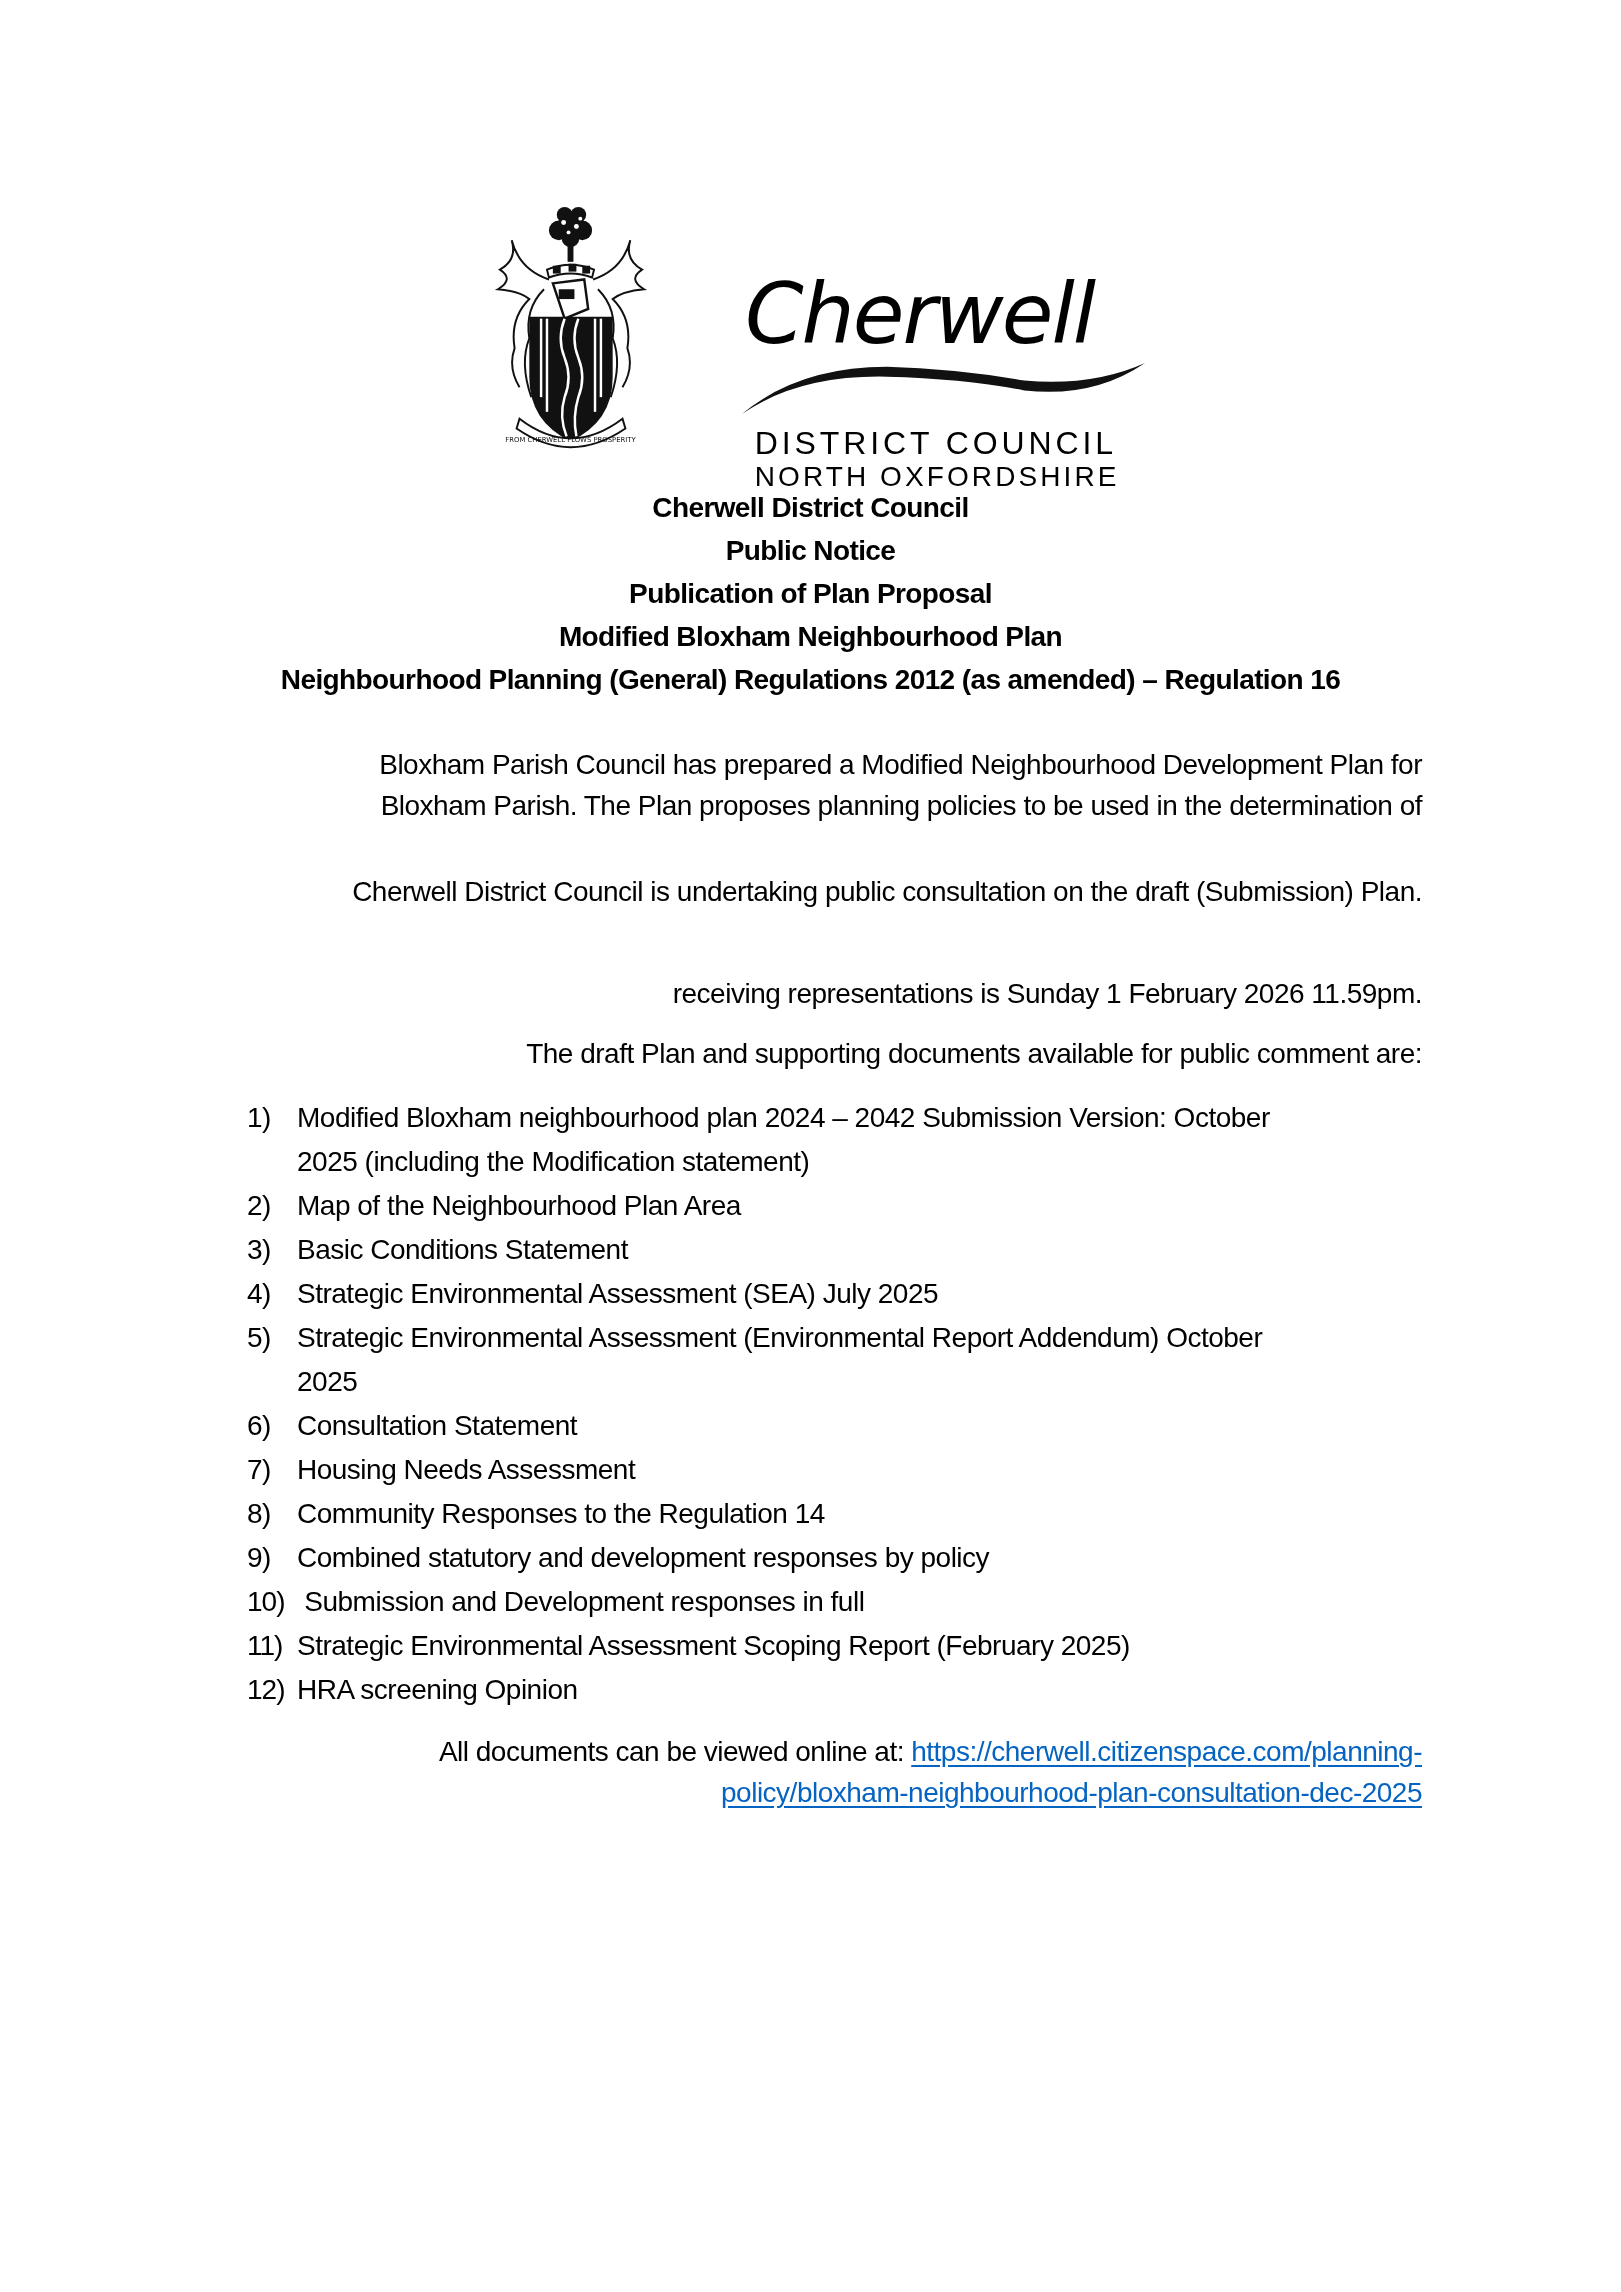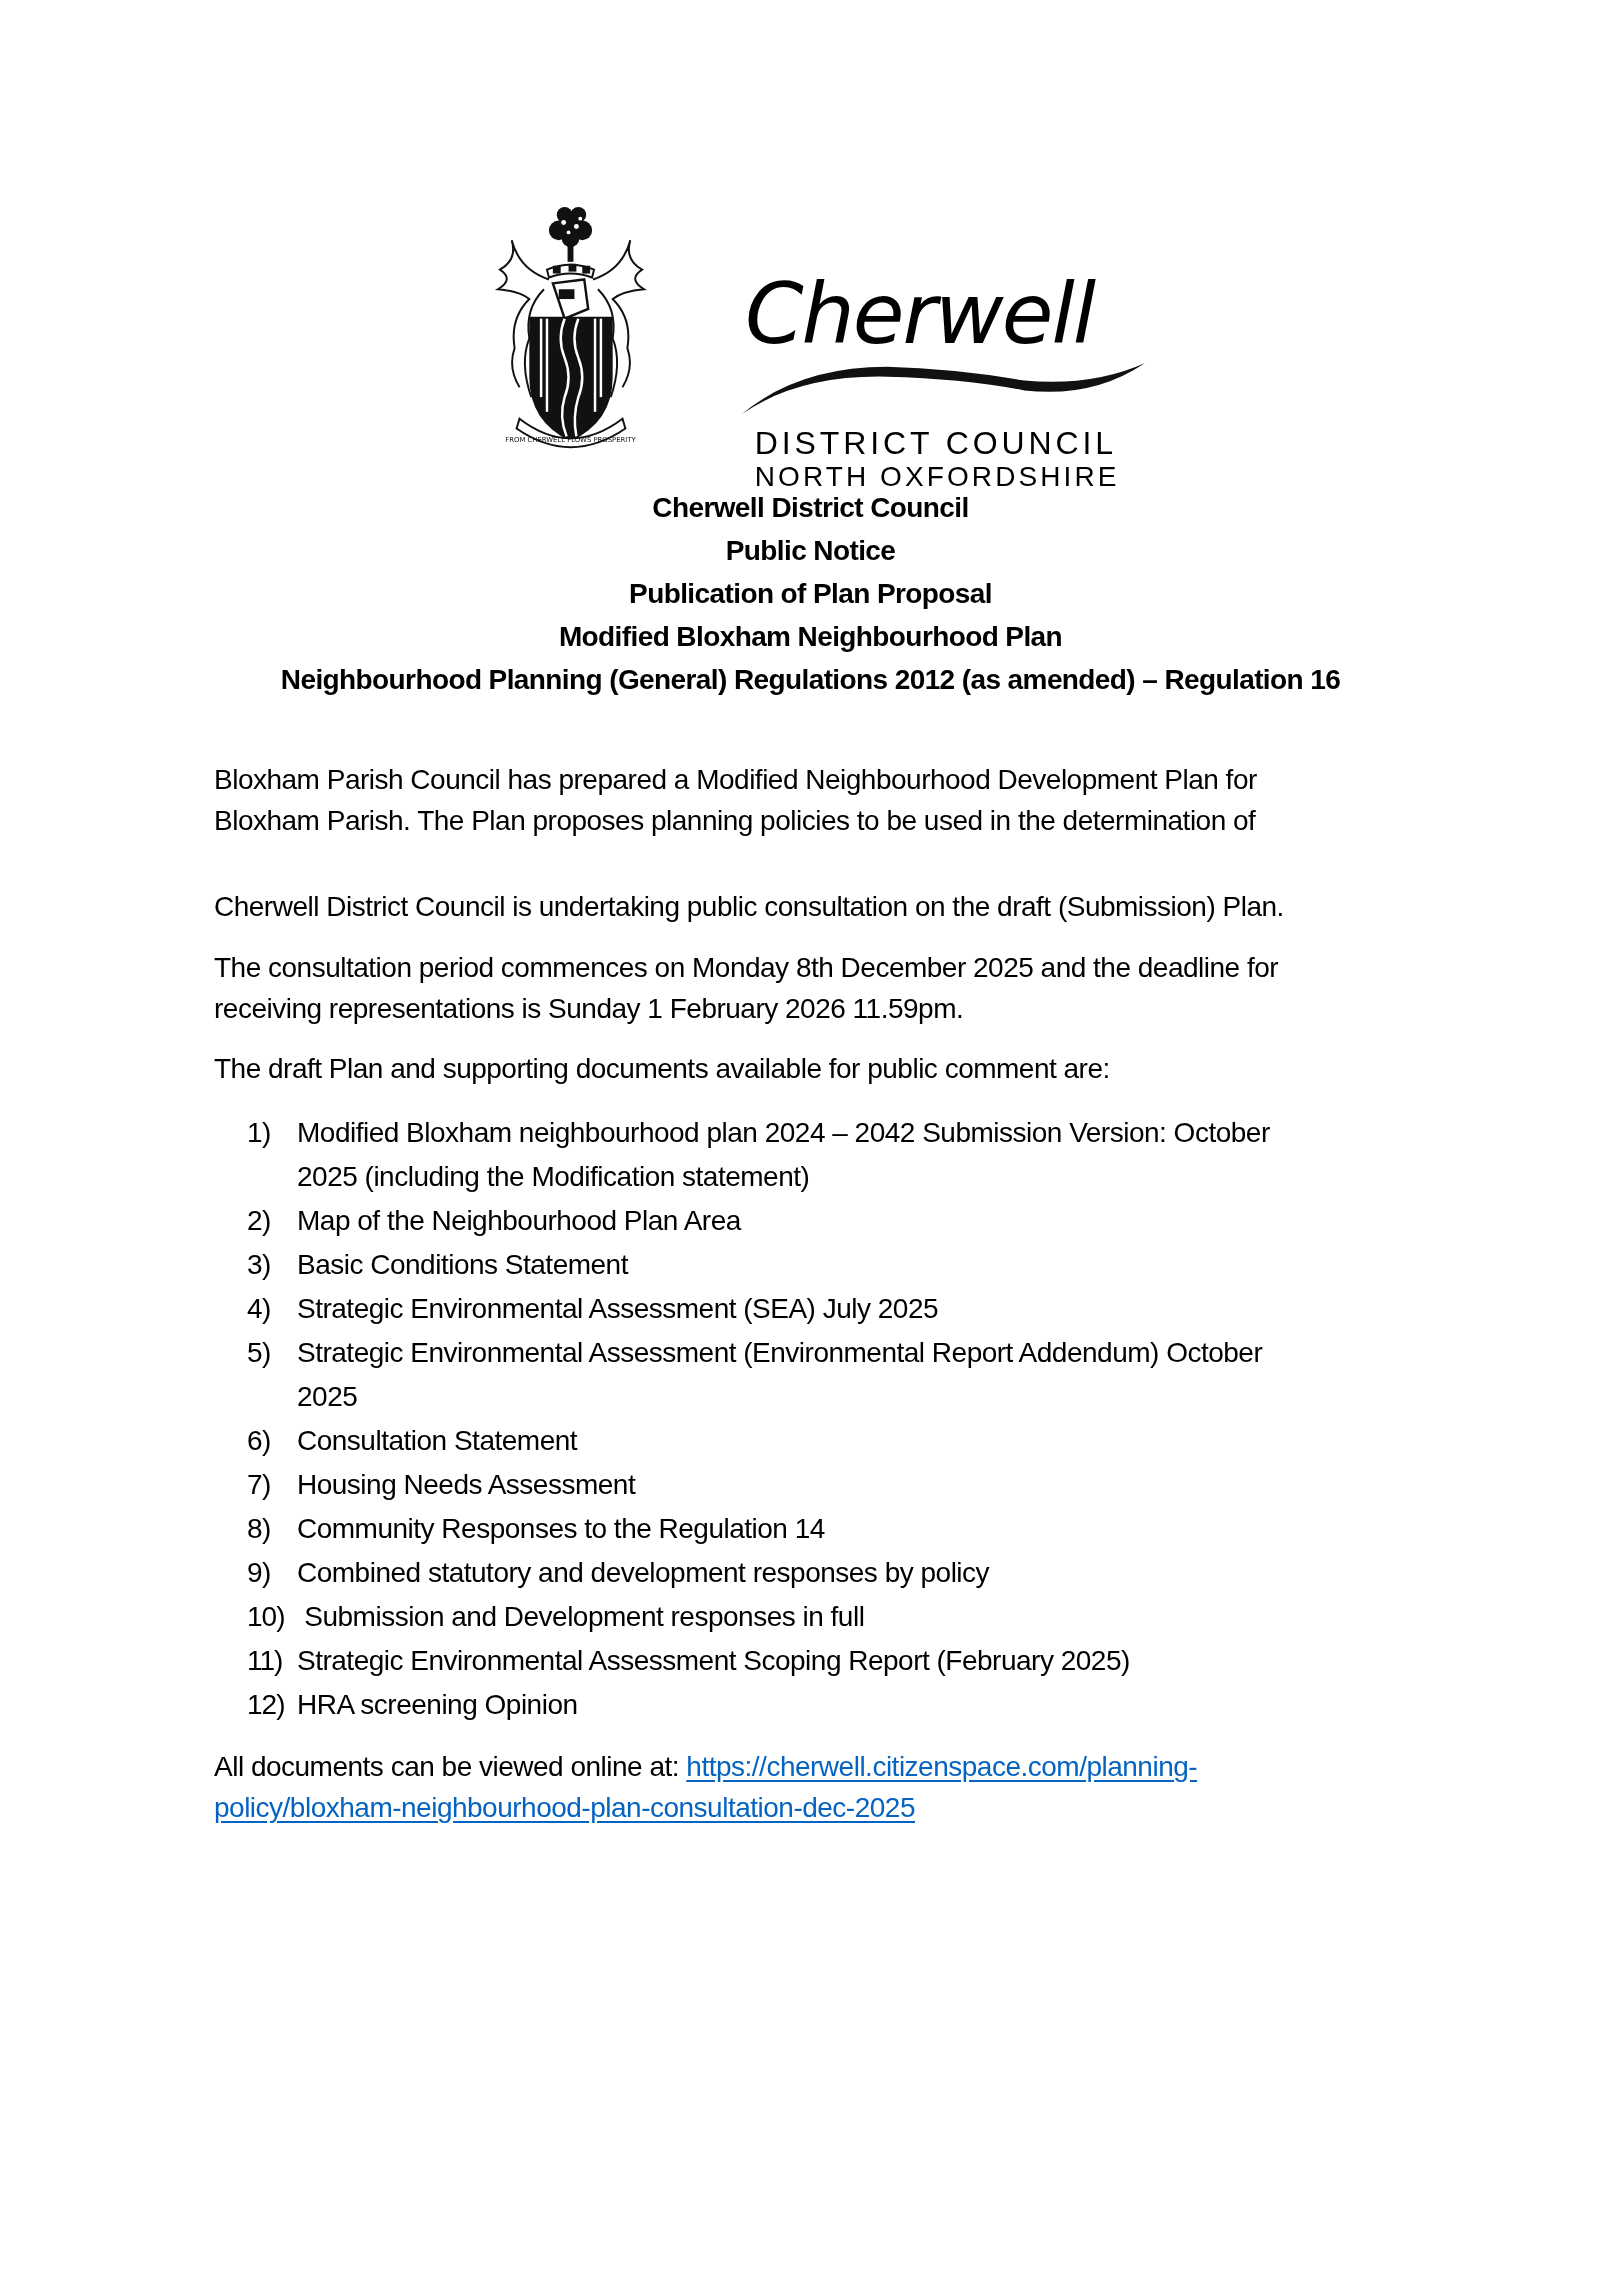--- a/index.html
+++ b/index.html
@@ -12,21 +12,21 @@
     .wm-name { position: absolute; left: 4.9px; top: 0; font-family: "DejaVu Sans", sans-serif;
       font-style: italic; font-size: 84px; line-height: 90px; letter-spacing: -2px; font-weight: normal; }
     .wm-swoosh { position: absolute; left: 0; top: 86px; width: 407px; height: 61px; }
     .wm-line1 { position: absolute; left: 14.7px; top: 157px; font-size: 32px; letter-spacing: 3.9px; line-height: 35px; }
     .wm-line2 { position: absolute; left: 14.7px; top: 192px; font-size: 28px; letter-spacing: 3.1px; line-height: 31px; }
 
     .headings { position: absolute; left: 0; top: 486px; width: 1621px; text-align: center; }
     .headings div { font-weight: bold; font-size: 28px; line-height: 43px; letter-spacing: -0.6px; }
 
     .body { position: absolute; left: 198px; top: 743px; width: 1225px; font-size: 28px; letter-spacing: -0.5px; }
-    .p { margin: 16px; line-height: 41px; }
+    .p { margin: 1px; line-height: 41px; text-align: right; }
     .p.gap-lg { margin-top: 45px; }
     .p.gap { margin-top: 19.6px; }
 
     ol.docs { list-style: none; margin: 21.6px 0 0 0; padding: 0; }
     ol.docs li { position: relative; padding-left: 99px; line-height: 44px; }
     ol.docs li .num { position: absolute; left: 49px; top: 0; }
     ol.docs li .num.wide { letter-spacing: -1px; }
 
     a.link { color: #0563C1; text-decoration: underline; text-underline-offset: 3.9px; }
   </style>
@@ -99,21 +99,21 @@
   <div>Neighbourhood Planning (General) Regulations 2012 (as amended) – Regulation 16</div>
 </div>
 
 <div class="body">
   <p class="p">
     <span>Bloxham Parish Council has prepared a Modified Neighbourhood Development Plan for</span><br>
     <span>Bloxham Parish. The Plan proposes planning policies to be used in the determination of</span><br>
   </p>
   <p class="p gap-lg">Cherwell District Council is undertaking public consultation on the draft (Submission) Plan.</p>
   <p class="p gap">
-    <span>The consultation period commences on Monday 8th December 2025 and the deadline for</span><br>
+    <br>
     <span>receiving representations is Sunday 1 February 2026 11.59pm.</span>
   </p>
   <p class="p gap">The draft Plan and supporting documents available for public comment are:</p>
 
   <ol class="docs">
     <li><span class="num">1)</span><span>Modified Bloxham neighbourhood plan 2024 – 2042 Submission Version: October</span><br><span>2025 (including the Modification statement)</span></li>
     <li><span class="num">2)</span><span>Map of the Neighbourhood Plan Area</span></li>
     <li><span class="num">3)</span><span>Basic Conditions Statement</span></li>
     <li><span class="num">4)</span><span>Strategic Environmental Assessment (SEA) July 2025</span></li>
     <li><span class="num">5)</span><span>Strategic Environmental Assessment (Environmental Report Addendum) October</span><br><span>2025</span></li>

